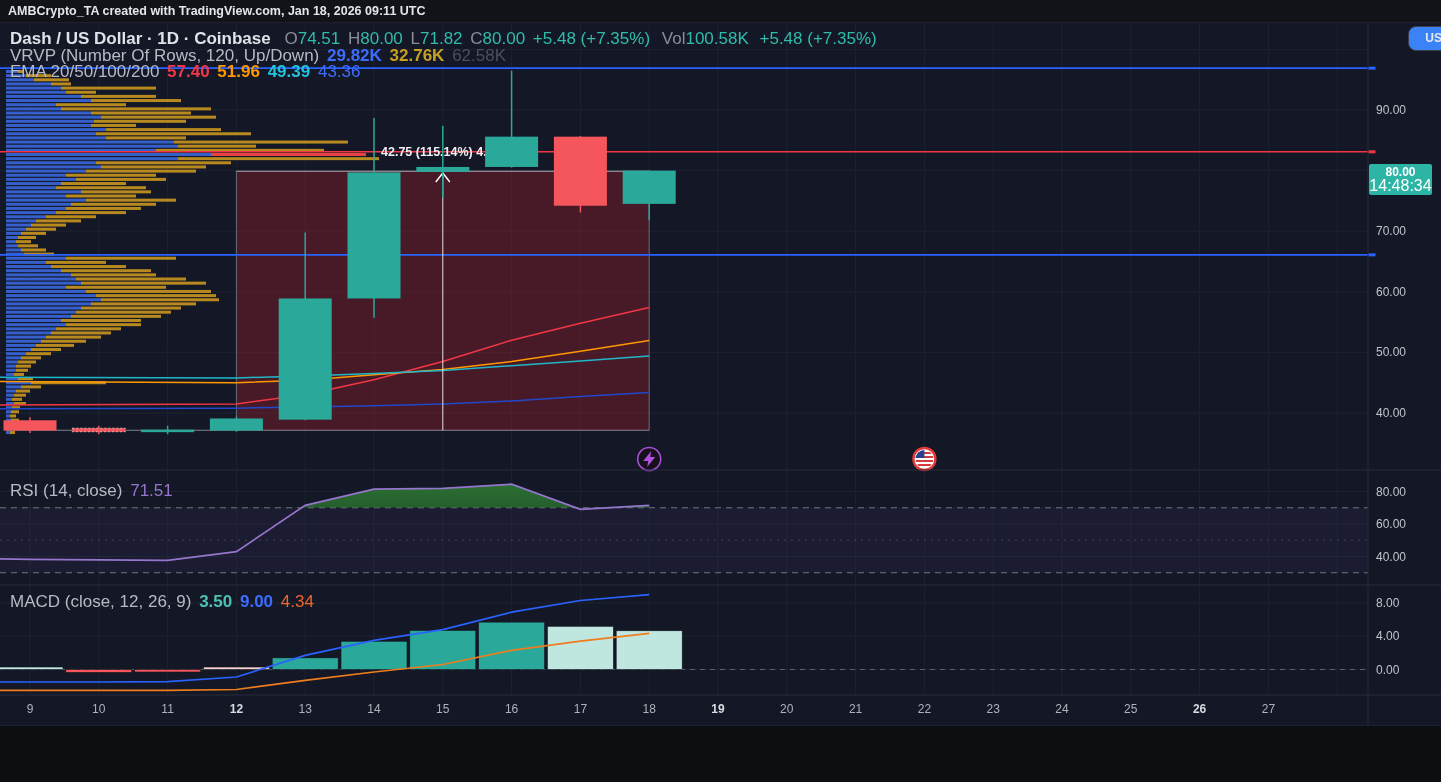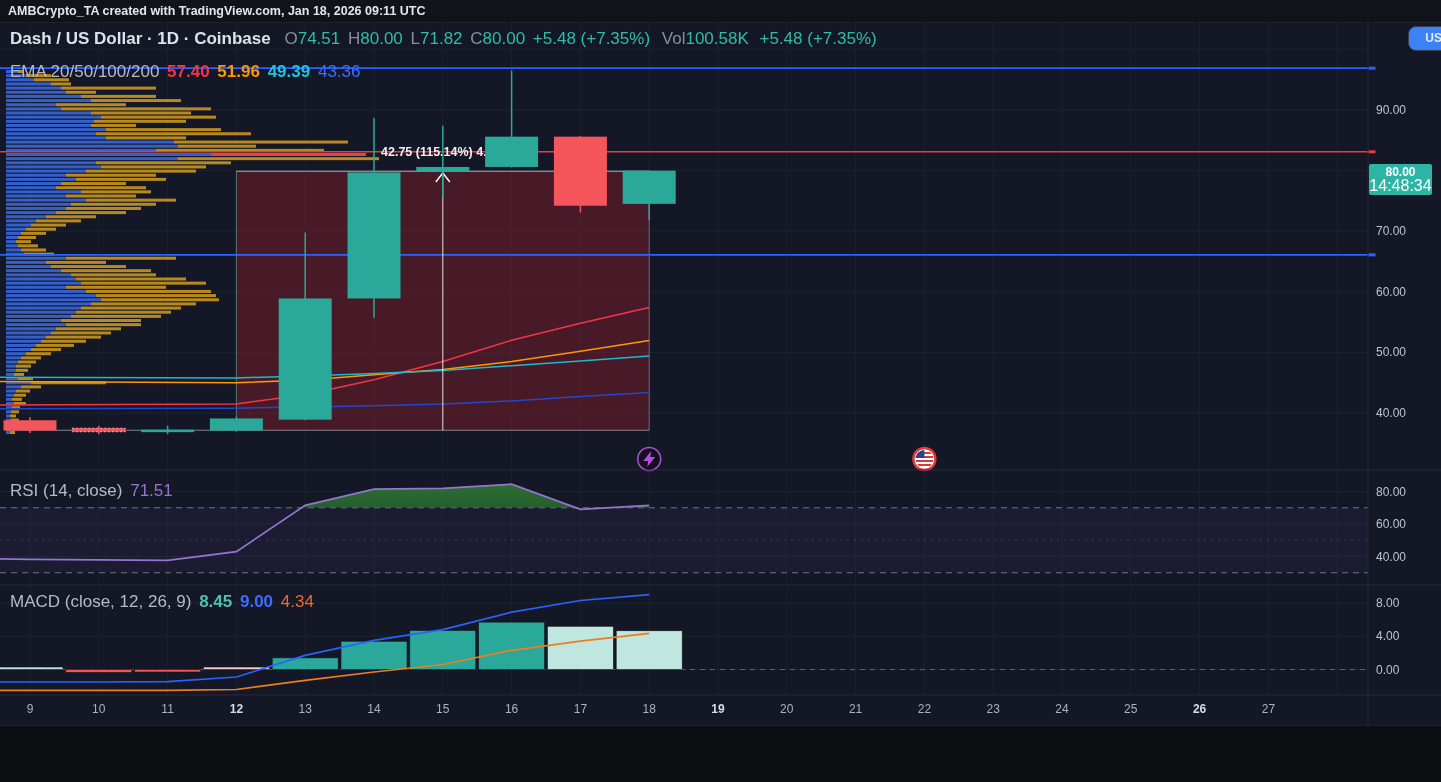--- a/index.html
+++ b/index.html
@@ -402,37 +402,43 @@
     <span class="sym">Dash / US Dollar · 1D · Coinbase</span>
     <span class="k" style="margin-left:6px;margin-right:0;">O</span><span class="c-teal">74.51</span>
     <span class="k" style="margin-right:0;">H</span><span class="c-teal">80.00</span>
     <span class="k" style="margin-right:0;">L</span><span class="c-teal">71.82</span>
     <span class="k" style="margin-right:0;">C</span><span class="c-teal">80.00</span>
     <span class="c-teal">+5.48 (+7.35%)</span>
     <span class="k" style="margin-left:4px;margin-right:0;">Vol</span><span class="c-teal">100.58K</span>
     <span class="c-teal" style="margin-left:3px;">+5.48 (+7.35%)</span>
   </div>
 
+  <div class="legend-row" style="top:46px;">
+    <span>VRVP (Number Of Rows, 120, Up/Down)</span>
+    <span class="c-blue" style="font-weight:700;">29.82K</span>
+    <span class="c-gold">32.76K</span>
+    <span class="c-dim">62.58K</span>
+  </div>
 
   <div class="legend-row" style="top:62px;">
     <span>EMA 20/50/100/200</span>
     <span class="c-red" style="font-weight:700;">57.40</span>
     <span class="c-orange" style="font-weight:700;">51.96</span>
     <span class="c-cyan" style="font-weight:700;">49.39</span>
     <span class="c-blue" style="font-weight:400;margin-top:38px;">43.36</span>
   </div>
 
   <div class="legend-row" style="top:481px;">
     <span>RSI (14, close)</span>
     <span class="c-purple">71.51</span>
   </div>
 
   <div class="legend-row" style="top:592px;">
     <span>MACD (close, 12, 26, 9)</span>
-    <span class="c-teal2">8.45</span>
+    <span class="c-teal2">3.50</span>
     <span class="c-blue" style="font-weight:700;">9.00</span>
     <span style="color:#f0672c;font-weight:400;">4.34</span>
   </div>
 
   <div id="usd-btn">
     <span>USD</span>
   </div>
 
   <div id="price-badge">
     <div class="p">80.00</div>

